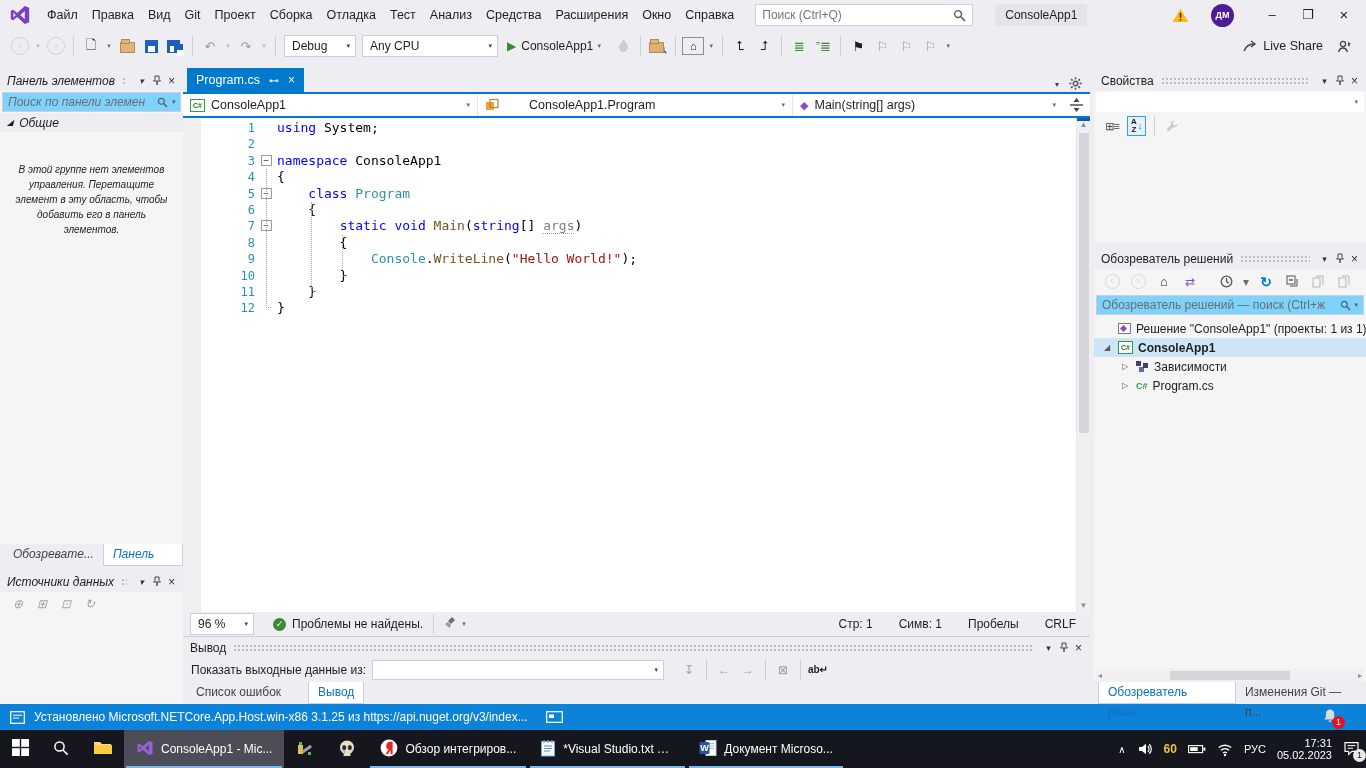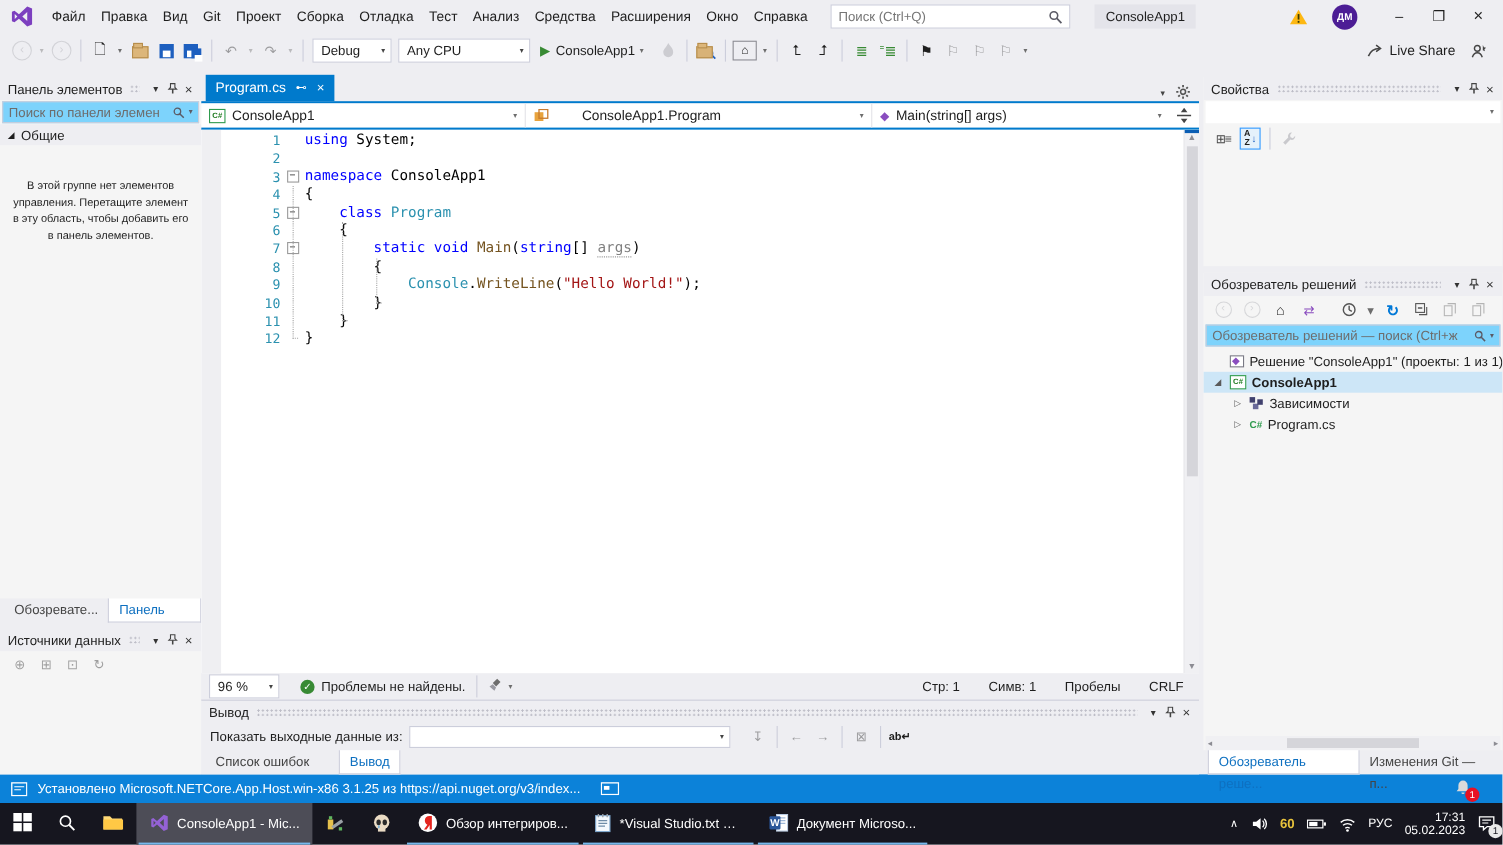--- a/index.html
+++ b/index.html
@@ -47,21 +47,21 @@
   .grip { flex:1; height:7px; margin:0 7px; background-image:radial-gradient(circle, #BDBDC7 0.9px, transparent 1px); background-size:4px 4px; }
   .hd-ic { width:15px; text-align:center; color:#333; font-size:9px; flex:none; }
   .hd-ic svg { vertical-align:middle; }
   .panel-search { height:20px; border:1px solid #CCCEDB; background:#7dd3fc; display:flex; align-items:center; margin:1px 2px; padding:0 5px; color:#6D6D6D; flex:none; }
   .panel-search .ph { flex:1; font-size:12px; white-space:nowrap; overflow:hidden; }
   .tw-tabs { height:22px; display:flex; padding-left:4px; flex:none; }
   .tw-tab { padding:0 9px; line-height:20px; color:#444; font-size:12px; }
   .tw-tab.active { background:#fff; color:#0E70C0; border:1px solid #CCCEDB; border-top:none; }
 
   
-  .left { width:183px; flex:none; display:flex; flex-direction:column; padding-top:8px; }
+  .left { width:183px; flex:none; display:flex; flex-direction:column; padding-top:8px;font-style:italic; }
   .toolbox { height:474px; background:#F5F5F5; display:flex; flex-direction:column; }
   .tb-group { height:19px; display:flex; align-items:center; padding:0 7px; background:#EEEEF2; font-size:12px; }
   .tb-group .tri { font-size:8px; margin-right:6px; }
   .empty-note { padding:30px 8px 0 8px; text-align:center; line-height:15px; font-size:10px; }
   .datasources { flex:1; background:#F5F5F5; display:flex; flex-direction:column; margin-top:5px; }
   .ds-toolbar { height:24px; display:flex; align-items:center; padding-left:6px; }
   .ds-toolbar .tbtn { font-size:12px; }
 
   
   .editor-col { flex:1; min-width:0; display:flex; flex-direction:column; padding-top:8px; }
@@ -229,21 +229,21 @@
   <span class="tsep"></span>
   <span class="tbtn dim">↶</span>
   <span class="tbtn small-arrow dim">▾</span>
   <span class="tbtn dim">↷</span>
   <span class="tbtn small-arrow dim">▾</span>
   <span class="tsep"></span>
   <div class="combo" style="width:72px">
     <span>Debug</span>
       <span class="arrow">▾</span>
   </div>
-  <div class="combo" style="width:120px">
+  <div class="combo" style="width:136px">
     <span>Any CPU</span>
       <span class="arrow">▾</span>
   </div>
   <div class="run-btn">
     <span class="play">▶</span>
     <span>ConsoleApp1</span>
     <span class="tbtn small-arrow">▾</span>
   </div>
   <span class="tbtn dim">
       <svg width="11" height="14" viewBox="0 0 11 14">

